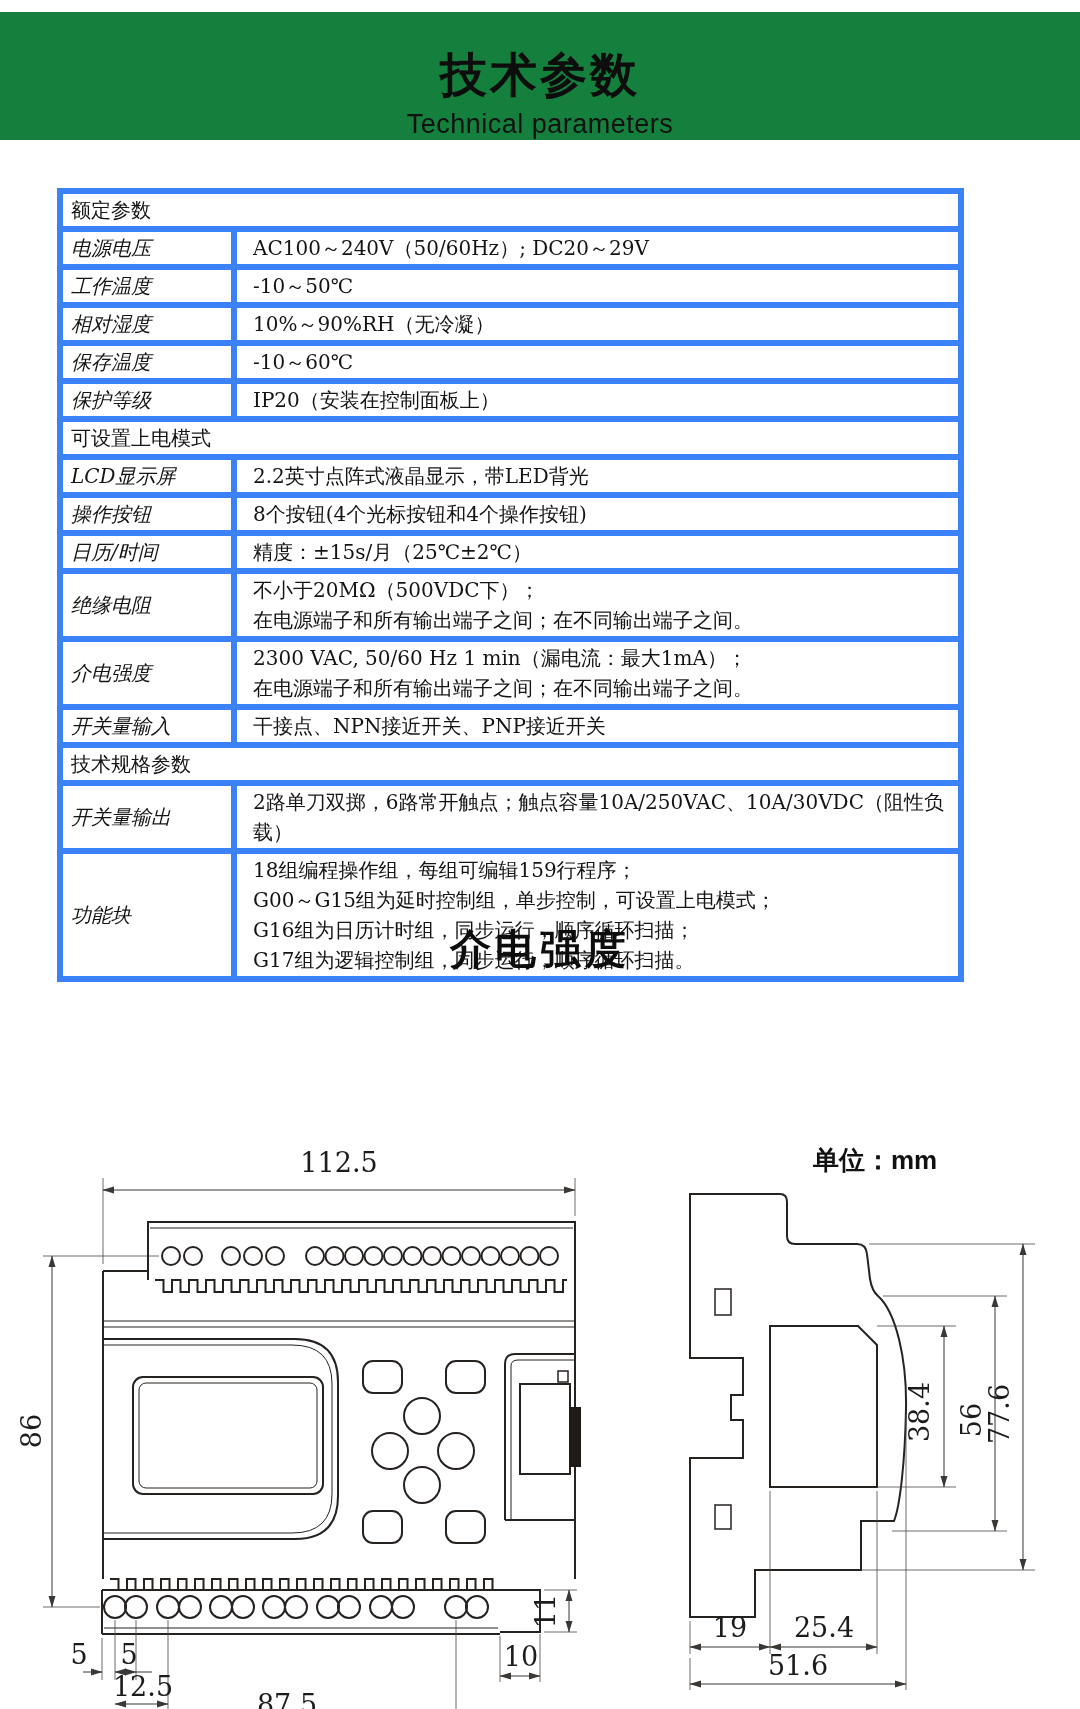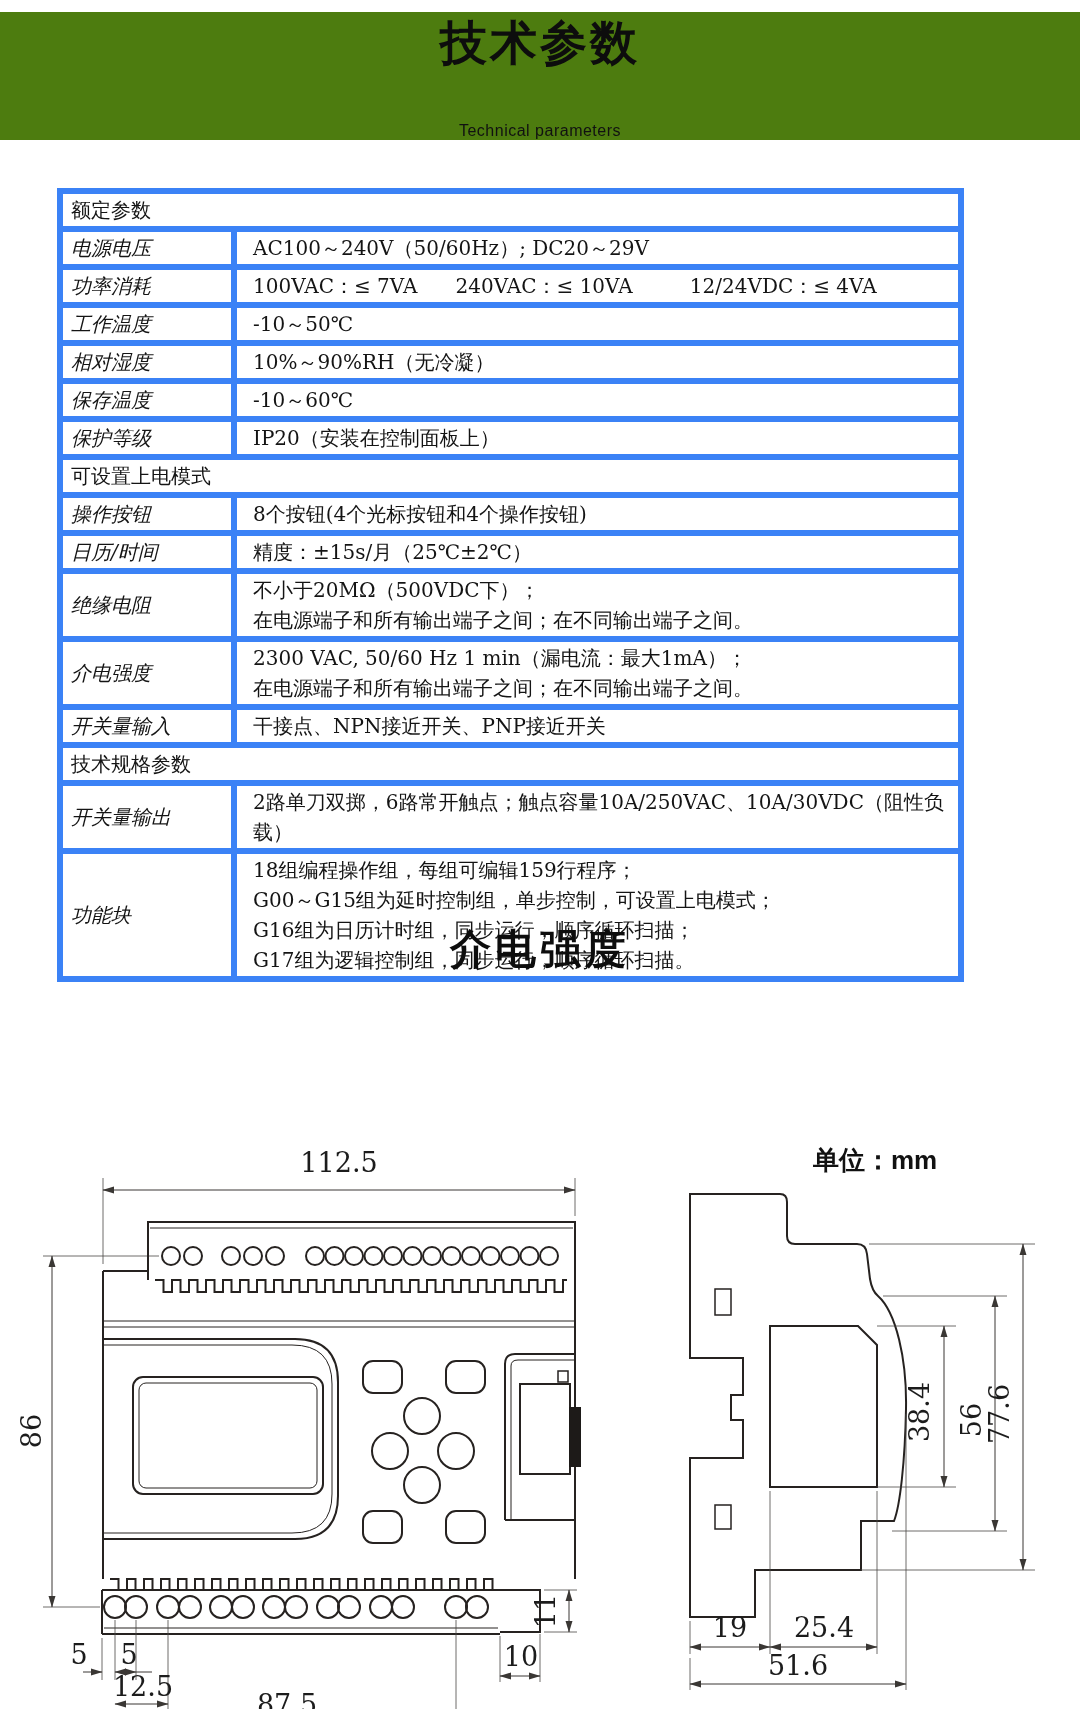--- a/index.html
+++ b/index.html
@@ -1,22 +1,22 @@
 <!DOCTYPE html>
 <html><head>
 <meta charset="utf-8">
 <style>
   html,body{margin:0;padding:0;background:#ffffff;}
   .page{position:relative;width:1080px;height:1709px;background:#ffffff;overflow:hidden;
         font-family:"Liberation Sans",sans-serif;color:#1c1c1c;}
   
-  .title-band{position:absolute;left:0;top:12px;width:1080px;height:128px;background:#4d7c0f;
-              display:flex;flex-direction:column;align-items:center;justify-content:space-between;}
+  .title-band{position:absolute;left:0;top:12px;width:1080px;height:128px;background:#15803d;
+              display:flex;flex-direction:column;align-items:center;justify-content:flex-end;}
   .title-band h1{margin:0;font-size:47px;font-weight:bold;letter-spacing:3px;color:#0d0d0d;}
-  .title-band .sub{font-size:16px;color:#111;margin-top:14px;letter-spacing:0.5px;}
+  .title-band .sub{font-size:27px;color:#111;margin-top:2px;letter-spacing:0.5px;}
   
   table.specs{position:absolute;left:57px;top:188px;width:907px;border-collapse:collapse;
               font-family:"DejaVu Serif","Liberation Serif",serif;font-size:20px;color:#141414;}
   table.specs td{border:6px solid #3b82f6;padding:1px 10px 1px 16px;line-height:30px;vertical-align:middle;}
   table.specs td.label{width:150px;padding-left:8px;font-style:italic;}
   table.specs td.value{white-space:pre-wrap;}
   table.specs td.section{padding-left:8px;}
   
   .section-title{position:absolute;left:0;top:922px;width:1080px;text-align:center;margin:0;
                  font-size:41px;font-weight:bold;color:#0d0d0d;letter-spacing:4px;}
@@ -44,41 +44,41 @@
   <table class="specs">
     <tbody>
       <tr>
           <td colspan="2" class="section">额定参数</td>
         </tr>
       <tr>
           <td class="label">电源电压</td>
           <td class="value">AC100～240V（50/60Hz）; DC20～29V</td>
         </tr>
       <tr>
-          <td class="label">功率消耗</td>
-          <td class="value">100VAC：≤ 7VA      240VAC：≤ 10VA         12/24VDC：≤ 4VA</td>
-        </tr>
-      <tr>
           <td class="label">工作温度</td>
           <td class="value">-10～50℃</td>
         </tr>
       <tr>
           <td class="label">相对湿度</td>
           <td class="value">10%～90%RH（无冷凝）</td>
         </tr>
       <tr>
           <td class="label">保存温度</td>
           <td class="value">-10～60℃</td>
         </tr>
       <tr>
           <td class="label">保护等级</td>
           <td class="value">IP20（安装在控制面板上）</td>
         </tr>
       <tr>
           <td colspan="2" class="section">可设置上电模式</td>
+        </tr>
+      <tr>
+          <td class="label">LCD显示屏</td>
+          <td class="value">2.2英寸点阵式液晶显示，带LED背光</td>
         </tr>
       <tr>
           <td class="label">操作按钮</td>
           <td class="value">8个按钮(4个光标按钮和4个操作按钮)</td>
         </tr>
       <tr>
           <td class="label">日历/时间</td>
           <td class="value">精度：±15s/月（25℃±2℃）</td>
         </tr>
       <tr>

